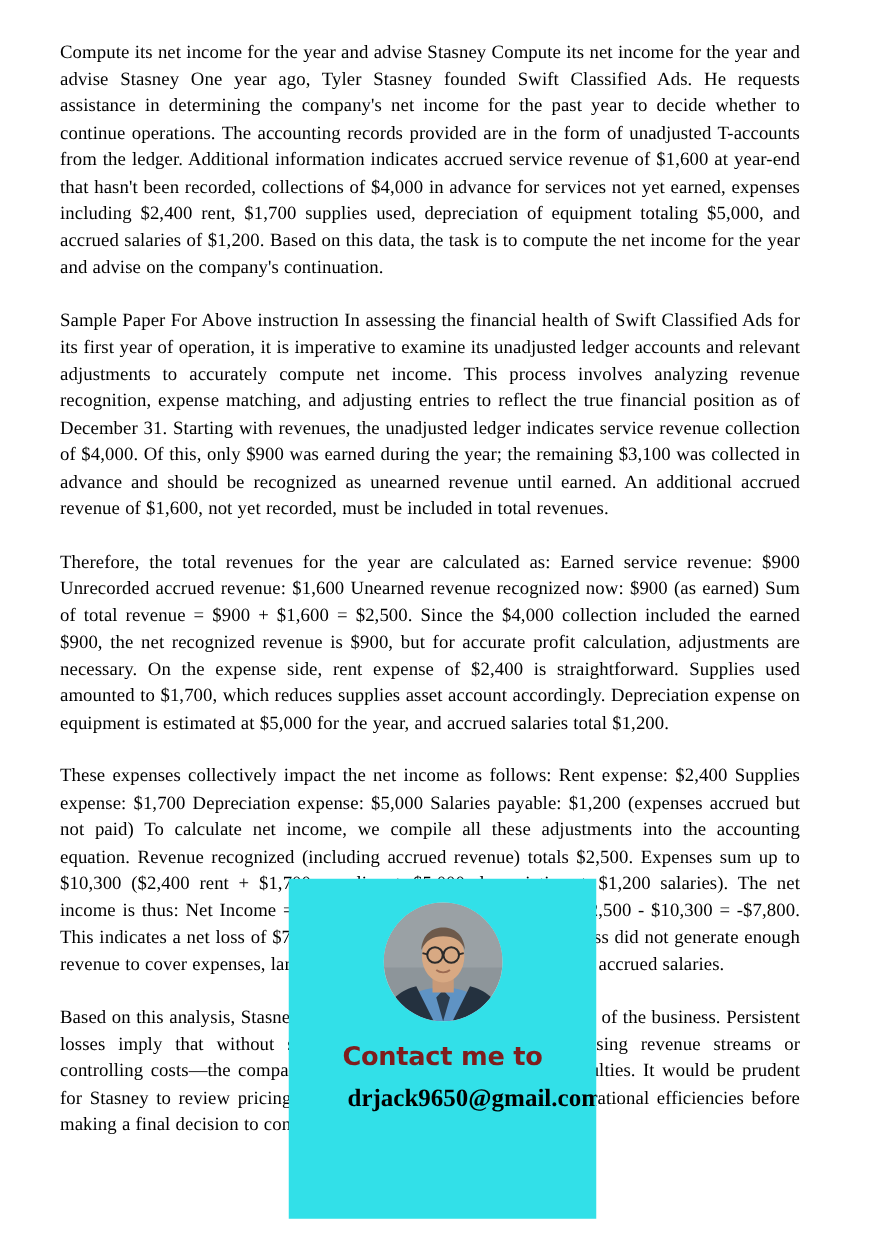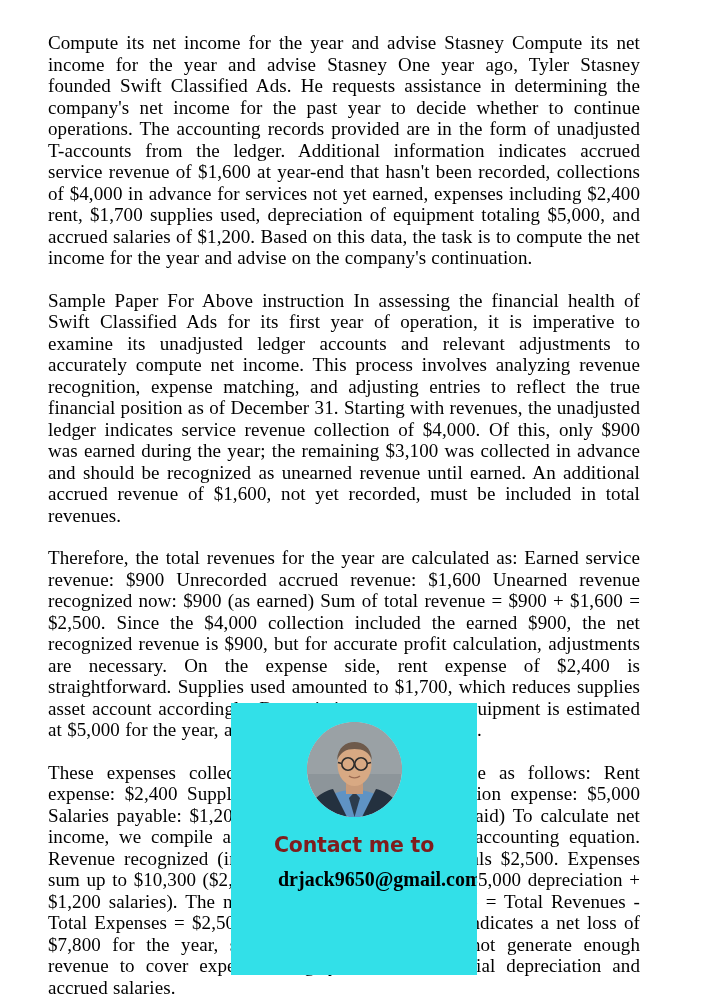--- a/index.html
+++ b/index.html
@@ -23,21 +23,21 @@
     height: 1000px;
     background: #ffffff;
   }
   .doc-body {
     position: absolute;
     left: 48px;
     top: 32px;
     width: 592px;
   }
   .para {
-    font-size: 19px;
+    font-size: 15px;
     line-height: 21.5px;
     text-align: justify;
     margin: 0 0 21px 0;
     letter-spacing: 0.005em;
     word-spacing: 0.02em;
   }
   .para:last-child {
     margin-bottom: 0;
   }
   

